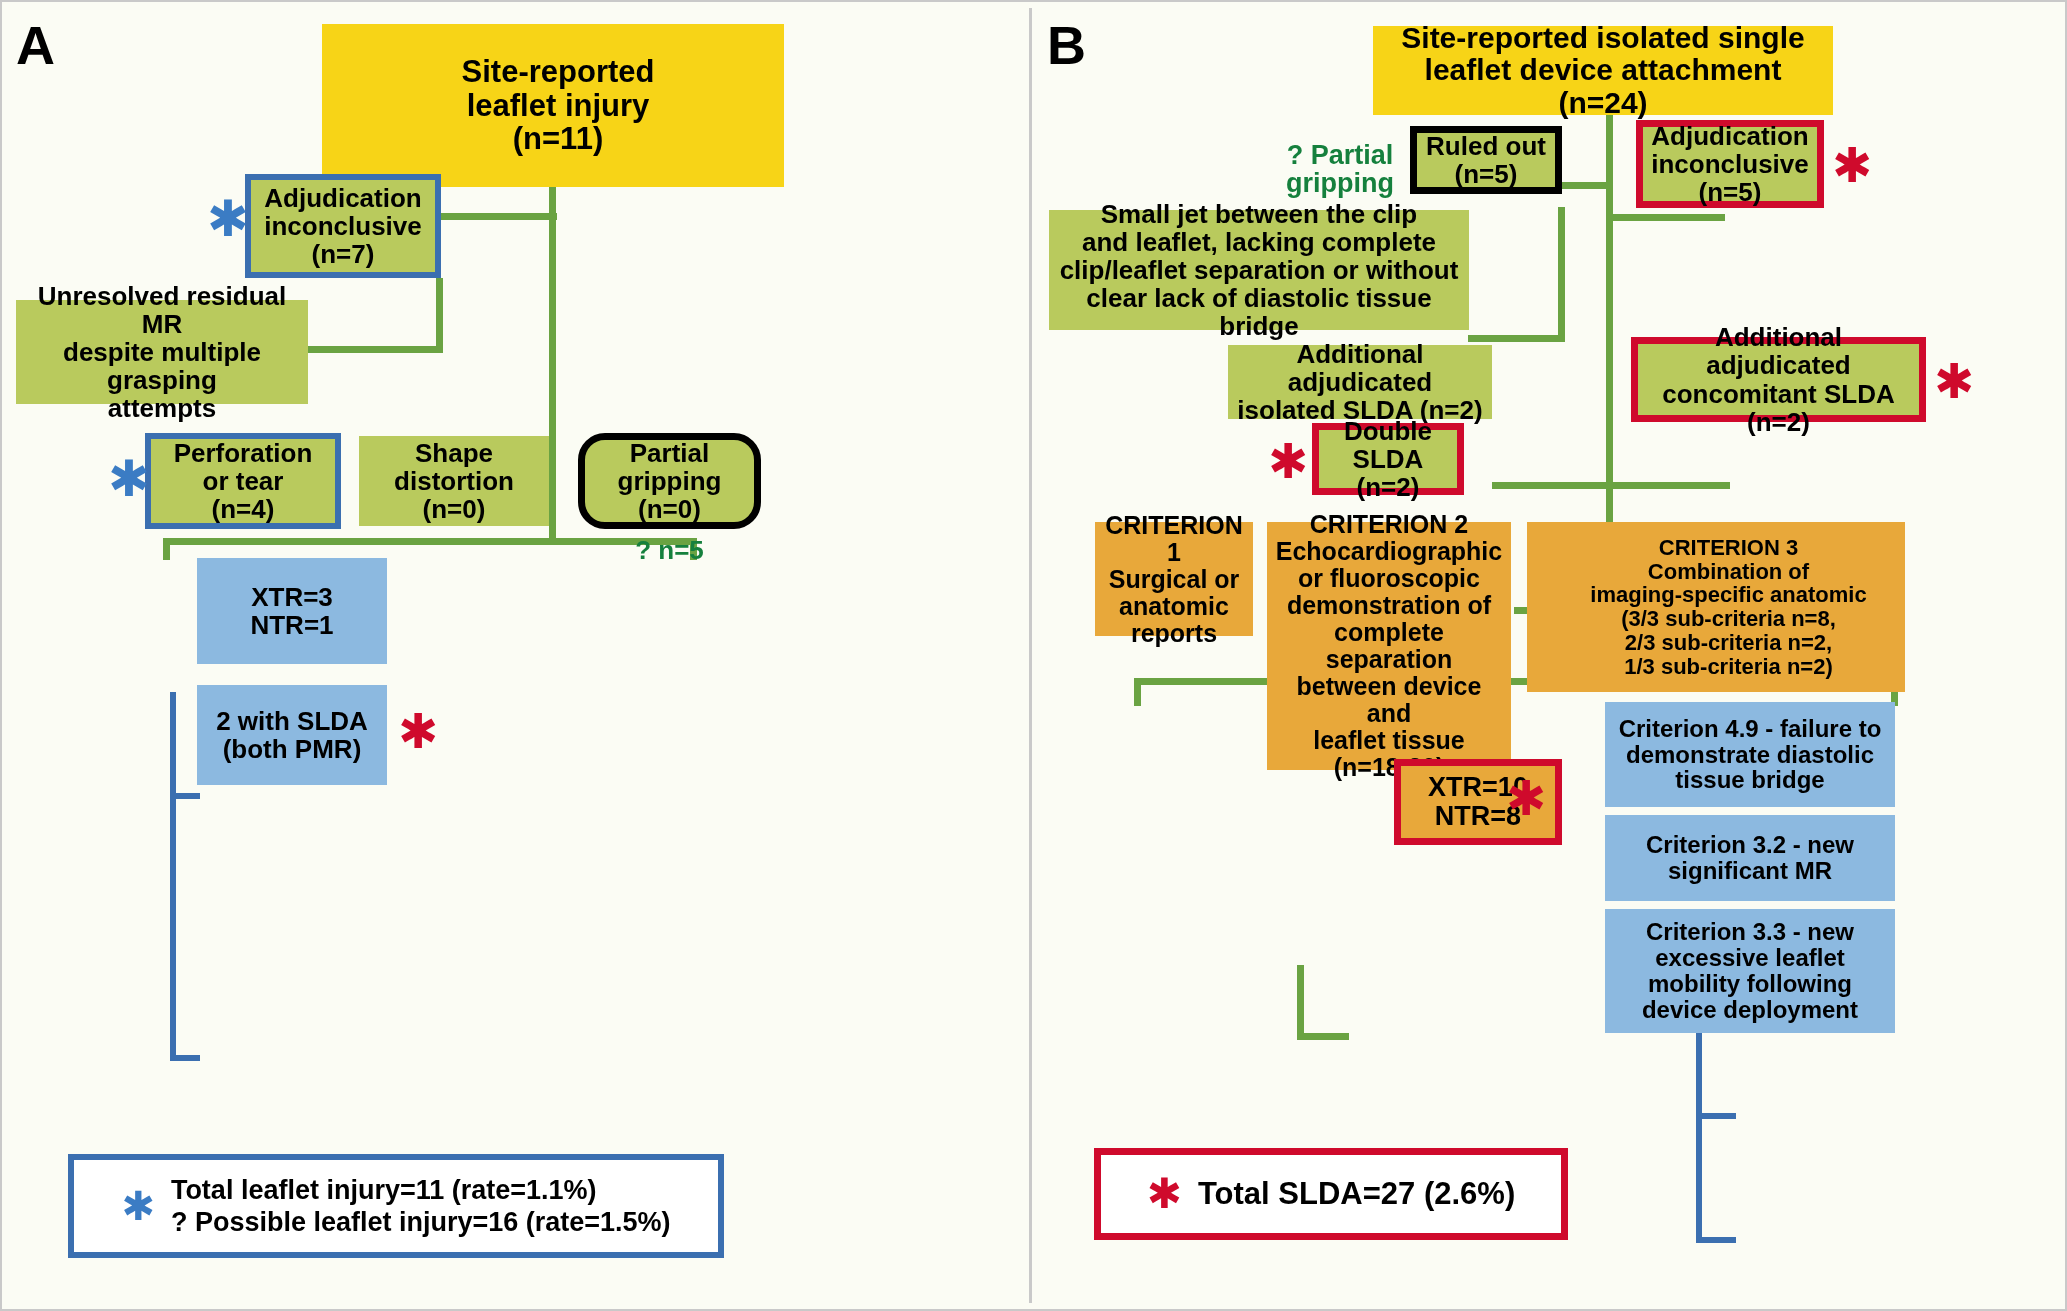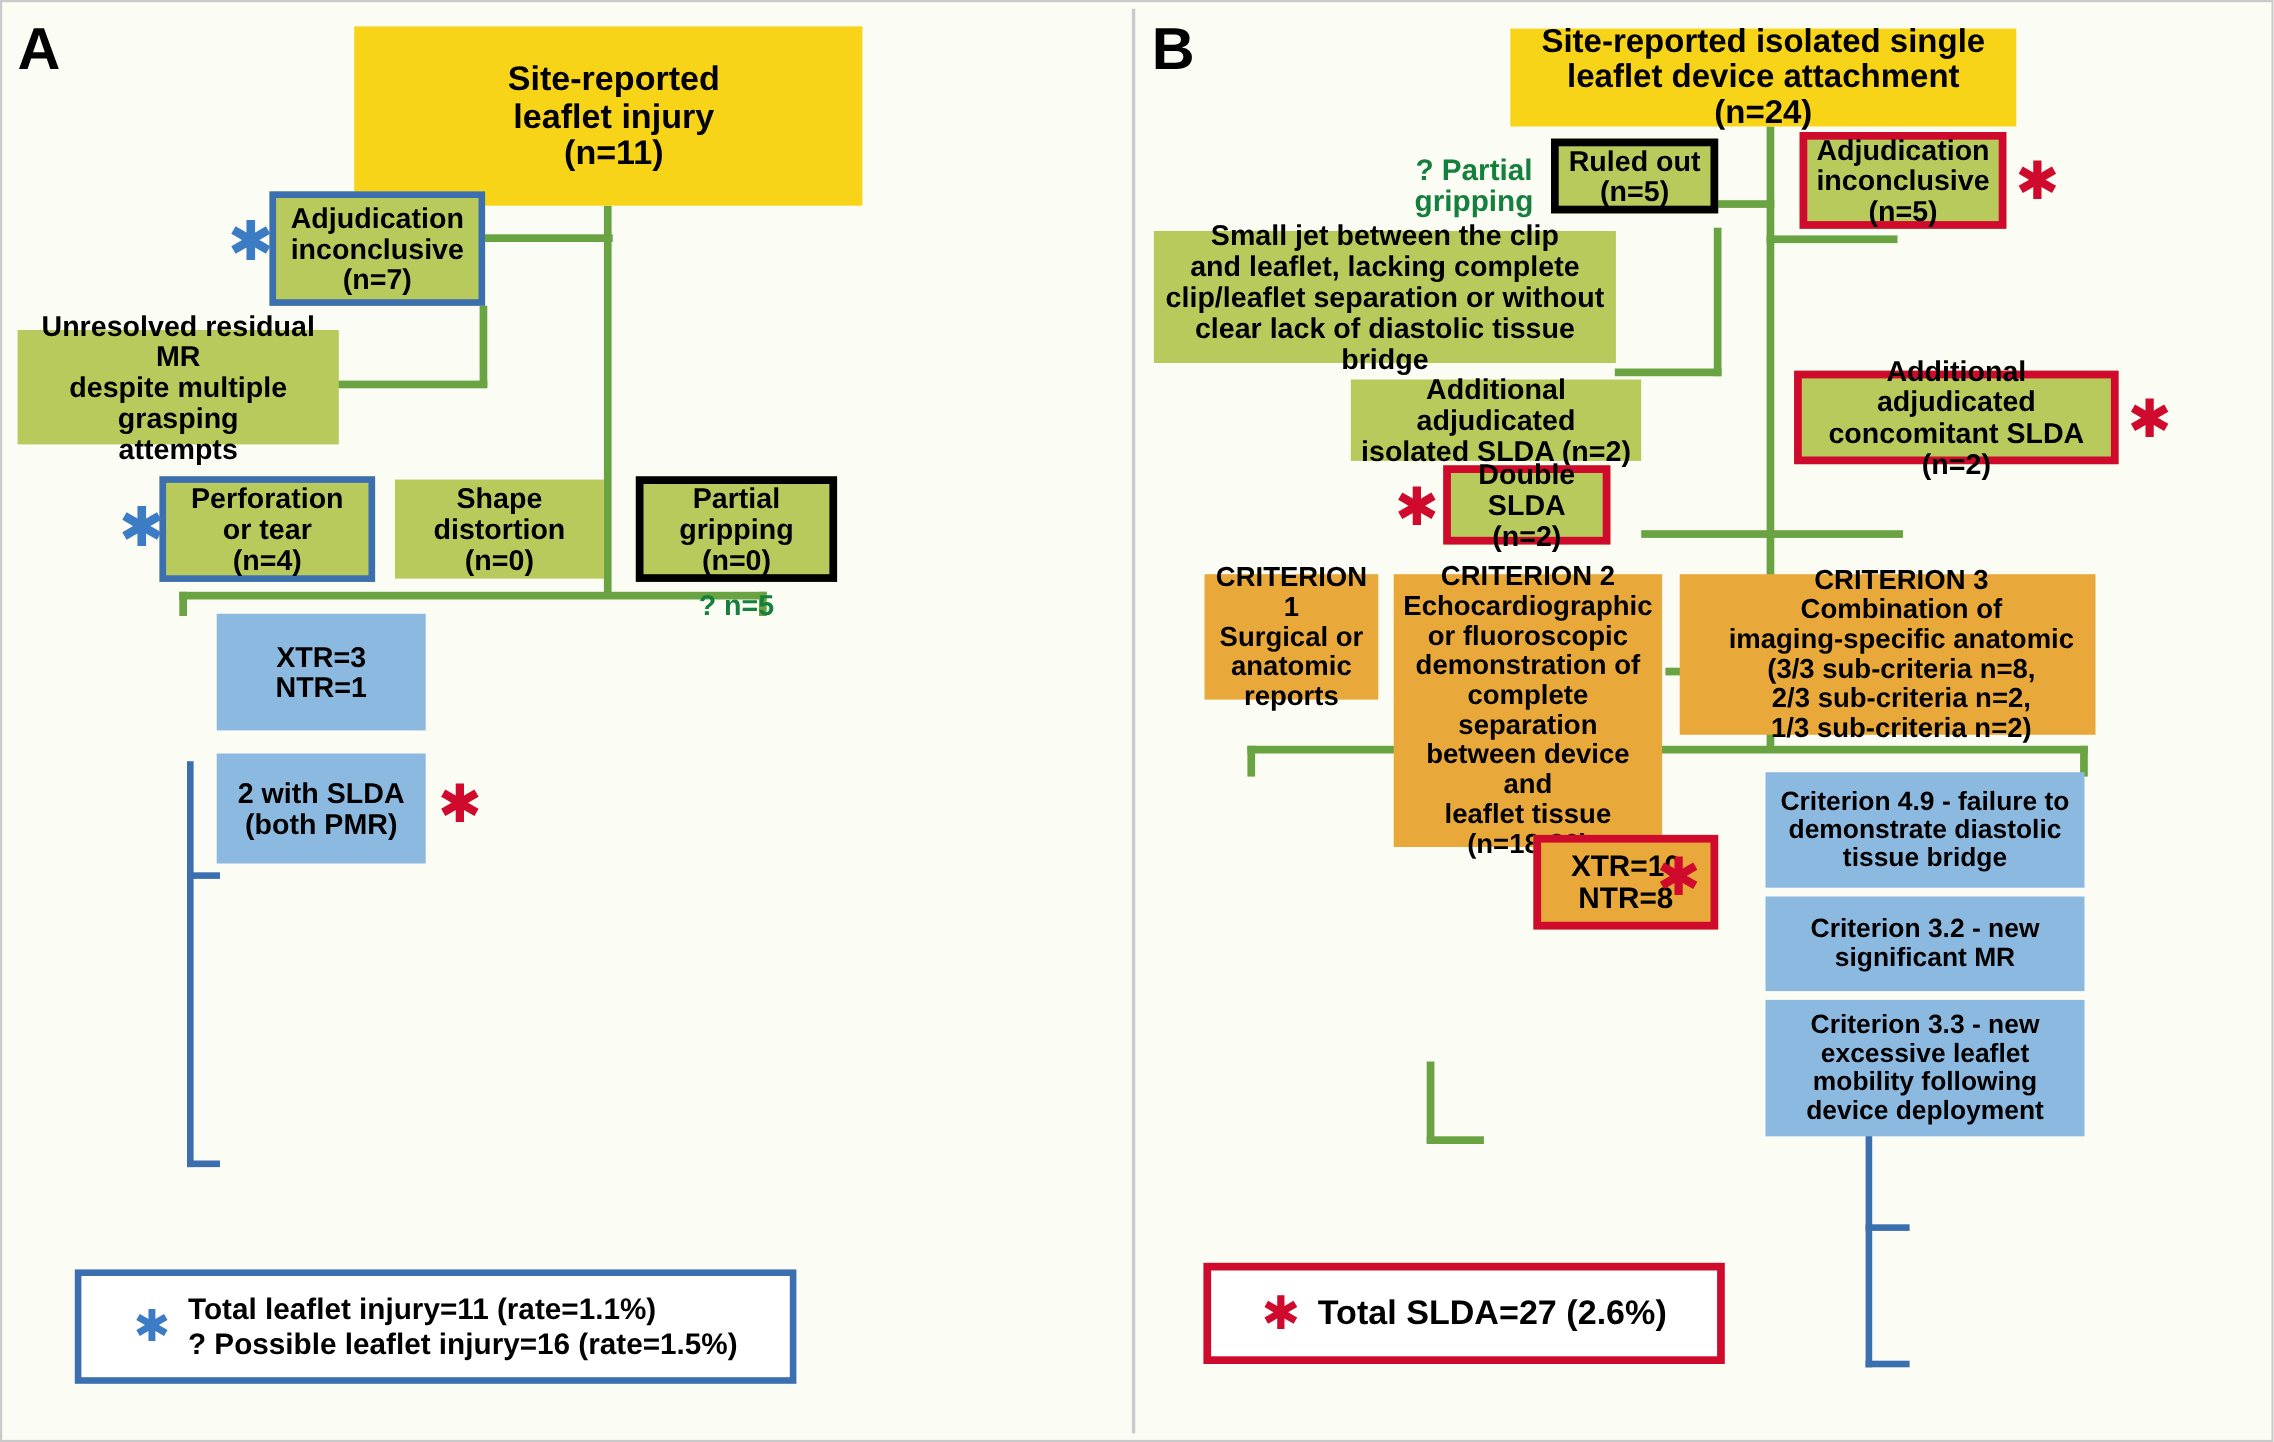--- a/index.html
+++ b/index.html
@@ -146,21 +146,21 @@
 attempts</div>
 
   <div class="node fill-green bd-blue" style="left:143px; top:431px; width:196px; height:96px; font-size:26px;">Perforation
 or tear
 (n=4)</div>
   <div class="aster aster-blue" style="left:106px; top:452px; font-size:50px;">✱</div>
 
   <div class="node fill-green bd-none" style="left:357px; top:434px; width:190px; height:90px; font-size:26px;">Shape distortion
 (n=0)</div>
 
-  <div class="node fill-green bd-black" style="left:576px; top:431px; width:183px; height:96px; font-size:26px;">Partial gripping
+  <div class="node fill-green bd-black" style="left:576px; top:431px; width:183px; height:96px; font-size:26px;border-radius:27px;">Partial gripping
 (n=0)</div>
   <div class="loose-label" style="left:576px; top:535px; width:183px; font-size:26px;">? n=5</div>
 
   <div class="node fill-blue bd-none" style="left:195px; top:556px; width:190px; height:106px; font-size:26px;">XTR=3
 NTR=1</div>
 
   <div class="node fill-blue bd-none" style="left:195px; top:683px; width:190px; height:100px; font-size:26px;">2 with SLDA
 (both PMR)</div>
   <div class="aster aster-red" style="left:396px; top:705px; font-size:48px;">✱</div>
 
@@ -241,21 +241,21 @@
 
   <div class="node fill-orange bd-none" style="left:1265px; top:520px; width:244px; height:248px; font-size:25px;">CRITERION 2
 Echocardiographic
 or fluoroscopic
 demonstration of
 complete separation
 between device and
 leaflet tissue
 (n=18-20)</div>
 
-  <div class="node fill-orange bd-none" style="left:1525px; top:520px; width:378px; height:146px; font-size:25px;padding-left:29px;">CRITERION 3
+  <div class="node fill-orange bd-none" style="left:1525px; top:520px; width:378px; height:170px; font-size:22px;padding-left:29px;">CRITERION 3
 Combination of
 imaging-specific anatomic
 (3/3 sub-criteria n=8,
 2/3 sub-criteria n=2,
 1/3 sub-criteria n=2)</div>
 
   <div class="node fill-orange bd-red" style="left:1392px; top:757px; width:168px; height:86px; font-size:27px;">XTR=10
 NTR=8</div>
   <div class="aster aster-red" style="left:1504px; top:772px; font-size:48px;">✱</div>
 

